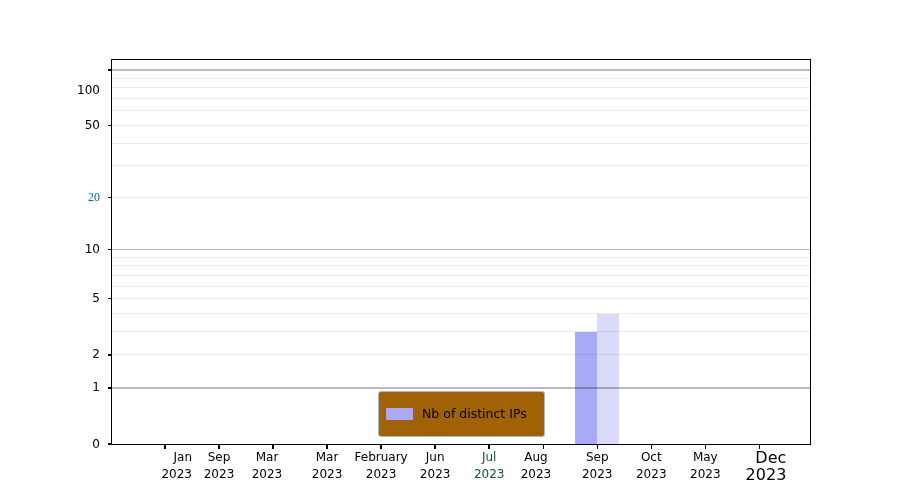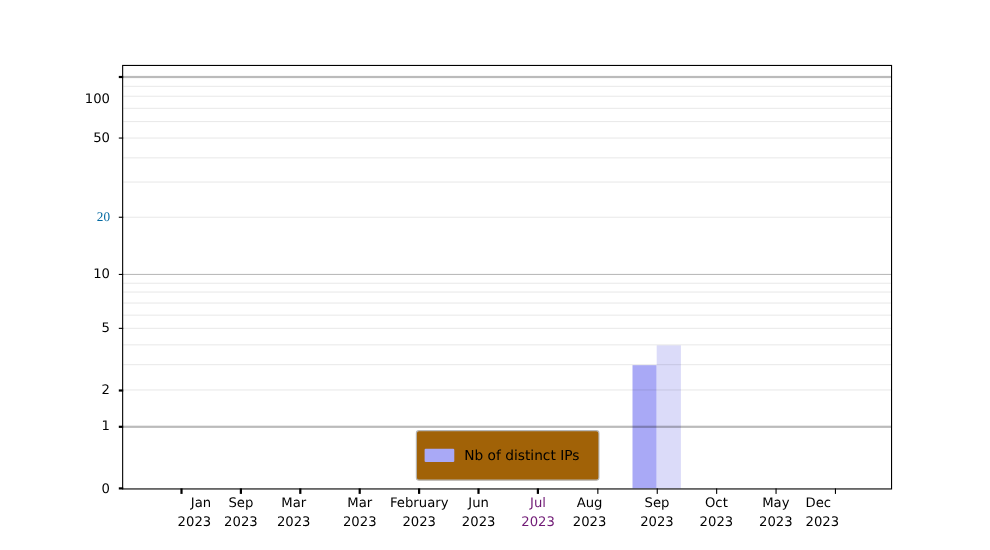--- a/index.html
+++ b/index.html
@@ -106,21 +106,21 @@
       <div style="position: absolute; left: 354.12px; top: 448.5px; width: 54px; text-align: center; font-size: 12px; line-height: 17px; color: rgb(0, 0, 0); z-index: 6;">
         <div>February</div>
         <div>2023</div>
       </div>
       <div style="position: absolute; left: 434.45px; top: 444px; width: 1.4px; height: 4.5px; background: rgb(0, 0, 0); z-index: 6;"></div>
       <div style="position: absolute; left: 408.15px; top: 448.5px; width: 54px; text-align: center; font-size: 12px; line-height: 17px; color: rgb(0, 0, 0); z-index: 6;">
         <div>Jun</div>
         <div>2023</div>
       </div>
       <div style="position: absolute; left: 488.48px; top: 444px; width: 1.4px; height: 4.5px; background: rgb(0, 0, 0); z-index: 6;"></div>
-      <div style="position: absolute; left: 462.18px; top: 448.5px; width: 54px; text-align: center; font-size: 12px; line-height: 17px; color: #701a75; z-index: 6;">
+      <div style="position: absolute; left: 462.18px; top: 448.5px; width: 54px; text-align: center; font-size: 12px; line-height: 17px; color: #14532d; z-index: 6;">
         <div>Jul</div>
         <div>2023</div>
       </div>
       <div style="position: absolute; left: 542.51px; top: 444px; width: 1.4px; height: 4.5px; background: rgb(0, 0, 0); z-index: 6;"></div>
       <div style="position: absolute; left: 509px; top: 448.5px; width: 54px; text-align: center; font-size: 12px; line-height: 17px; color: rgb(0, 0, 0); z-index: 6;">
         <div>Aug</div>
         <div>2023</div>
       </div>
       <div style="position: absolute; left: 596.54px; top: 444px; width: 1.4px; height: 4.5px; background: rgb(0, 0, 0); z-index: 6;"></div>
       <div style="position: absolute; left: 570.24px; top: 448.5px; width: 54px; text-align: center; font-size: 12px; line-height: 17px; color: rgb(0, 0, 0); z-index: 6;">
@@ -131,21 +131,21 @@
       <div style="position: absolute; left: 624.27px; top: 448.5px; width: 54px; text-align: center; font-size: 12px; line-height: 17px; color: rgb(0, 0, 0); z-index: 6;">
         <div>Oct</div>
         <div>2023</div>
       </div>
       <div style="position: absolute; left: 704.6px; top: 444px; width: 1.4px; height: 4.5px; background: rgb(0, 0, 0); z-index: 6;"></div>
       <div style="position: absolute; left: 678.3px; top: 448.5px; width: 54px; text-align: center; font-size: 12px; line-height: 17px; color: rgb(0, 0, 0); z-index: 6;">
         <div>May</div>
         <div>2023</div>
       </div>
       <div style="position: absolute; left: 758.63px; top: 444px; width: 1.4px; height: 4.5px; background: rgb(0, 0, 0); z-index: 6;"></div>
-      <div style="position: absolute; left: 732.33px; top: 448.5px; width: 54px; text-align: left; font-size: 12px; line-height: 17px; color: rgb(0, 0, 0); z-index: 6;">
+      <div style="position: absolute; left: 732.33px; top: 448.5px; width: 54px; text-align: right; font-size: 16px; line-height: 17px; color: rgb(0, 0, 0); z-index: 6;">
         <div>Dec</div>
         <div>2023</div>
       </div>
       <div style="position: absolute; left: 378px; top: 390.5px; width: 167px; height: 46px; background: #a16207; border: 1px solid rgb(182, 182, 182); border-radius: 3px; box-sizing: border-box; display: flex; flex-direction: column; justify-content: center; row-gap: 4px; padding-left: 7px; z-index: 7;">
         <div style="display: flex; align-items: center; column-gap: 9px;">
           <div style="width: 27px; height: 12px; border-radius: 1px; background: rgb(169, 169, 246);"></div>
           <div style="font-size: 12.5px; color: rgb(0, 0, 0);">Nb of distinct IPs</div>
         </div>
       </div>
     </div>

